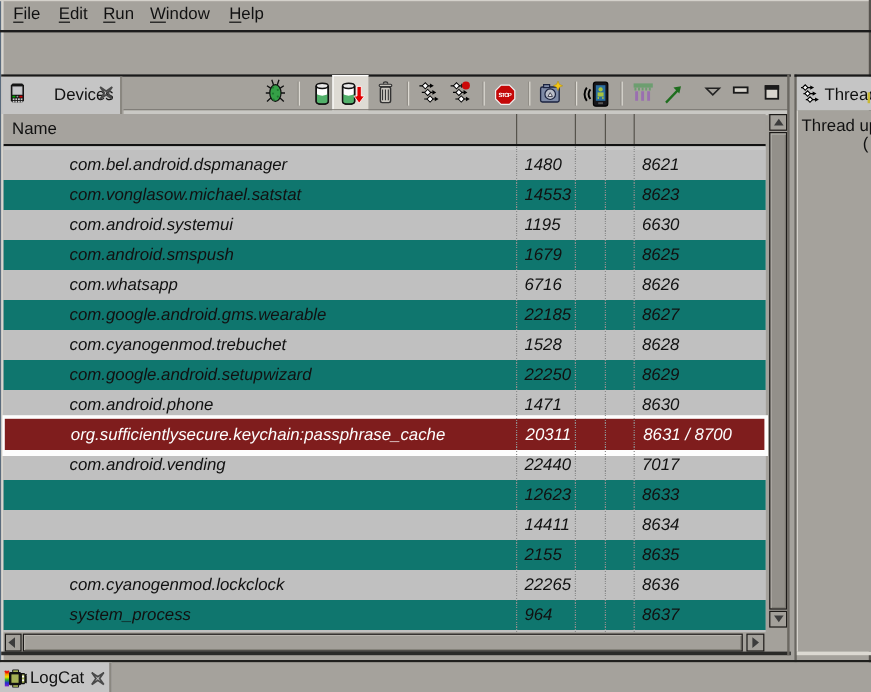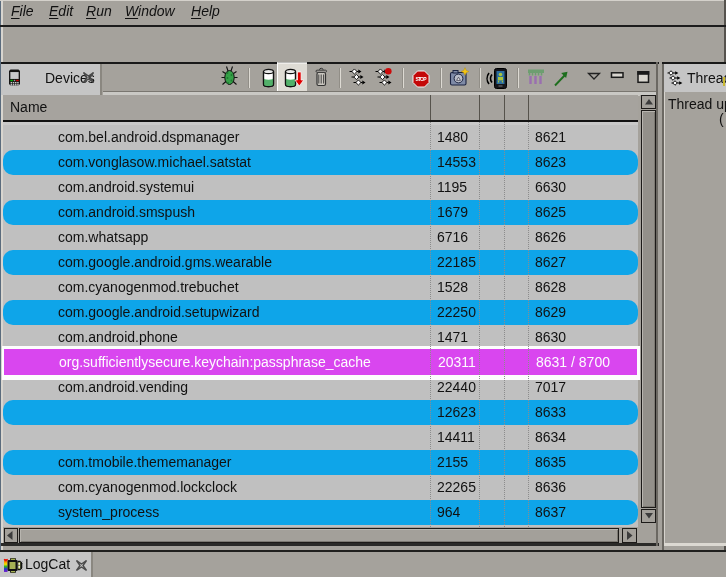--- a/index.html
+++ b/index.html
@@ -4,47 +4,47 @@
 html,body { width:726px; height:577px; overflow:hidden; }
 body { background:#a5a29c; font-family:"Liberation Sans", sans-serif; font-size:14px; color:#111; position:relative; }
 .abs { position:absolute; }
 
 #lb { left:0; top:0; width:1px; height:577px; background:#5a6b7d; }
 #lb2 { left:1px; top:0; width:1.5px; height:577px; background:#d8d5cf; }
 #tb { left:0; top:0; width:726px; height:1px; background:#d4d1cb; }
 #rb { left:723.5px; top:0; width:2.5px; height:577px; background:#56534e; }
 
 #menu { left:2px; top:0; width:722px; height:25px; }
-#menu span { position:absolute; top:3px;font-style:italic; }
+#menu span { position:absolute; top:3px; }
 #menu u { text-decoration-thickness:1px; text-underline-offset:2px; }
 #menuline { left:0; top:25px; width:726px; height:2px; background:#1c1c1c; }
 
 #devtop { left:1px; top:62px; width:658px; height:2px; background:#191919; }
 #tabbar { left:1px; top:64px; width:658px; height:31px; background:#a5a29c; }
 #devtab { left:1px; top:64px; width:101px; height:31px; background:#c5c5c5; border-right:2px solid #8a8780; }
 #devtxt { left:25px; top:70px;margin-left:20px; }
 
 #hdr { left:3px; top:95px; width:635px; height:25px; background:#a6a39e; }
 #hdr .csep { position:absolute; top:0; width:1px; height:25px; background:#56534c; }
 #hdrline { left:3px; top:120px; width:635px; height:2px; background:#121212; }
 #nameh { left:10px; top:99px; }
 
 #view { left:3px; top:122px; width:635px; height:405px; background:#c0c0c0; }
 .row { position:absolute; left:3px; width:635px; height:25px; }
 .rl { background:#c0c0c0; }
-.rd { background:#0ea5e9;border-radius:10px; }
-.row span, #selrow span { position:absolute; top:4px; white-space:nowrap; }
+.rd { background:#0f766e; }
+.row span, #selrow span { position:absolute; top:4px; white-space:nowrap;font-style:italic; }
 .nm { left:55px; }
 .pid { left:434px; }
 .prt { left:532px; }
 .dot { position:absolute; top:122px; width:1px; height:405px;
   background:repeating-linear-gradient(to bottom,#8c8c8c 0 1px,transparent 1px 2px); }
 
 #selw { left:2px; top:346px; width:639px; height:34px; background:#fdfdfd; }
-#selrow { left:4px; top:349px; width:633px; height:26px; background:#d946ef; color:#fdfdfd; }
+#selrow { left:4px; top:349px; width:633px; height:26px; background:#7f1d1d; color:#fdfdfd; }
 #selrow span { top:5px; }
 
 #vsb { left:640px; top:95px; width:17px; height:448px; background:#a4a19b; }
 .sbtn { position:absolute; background:#a3a09a; border:1.5px solid #1c1a18; }
 #vth { background:#93908a; }
 .bevel { box-shadow:inset 1px 1px 0 #b8b5af, inset -1px -1px 0 #7c7972; }
 #vup { left:641px; top:95px; width:15px; height:14px; }
 #vth { left:641px; top:110px; width:15px; height:398px; }
 #vdn { left:641px; top:509px; width:15px; height:14px; }
 
@@ -286,21 +286,20 @@
   </div>
 <div class="row rd" style="top:400px">
     <span class="pid">12623</span>
     <span class="prt">8633</span>
   </div>
 <div class="row rl" style="top:425px">
     <span class="pid">14411</span>
     <span class="prt">8634</span>
   </div>
 <div class="row rd" style="top:450px">
-    <span class="nm">com.tmobile.thememanager</span>
     <span class="pid">2155</span>
     <span class="prt">8635</span>
   </div>
 <div class="row rl" style="top:475px">
     <span class="nm">com.cyanogenmod.lockclock</span>
     <span class="pid">22265</span>
     <span class="prt">8636</span>
   </div>
 <div class="row rd" style="top:500px">
     <span class="nm">system_process</span>

